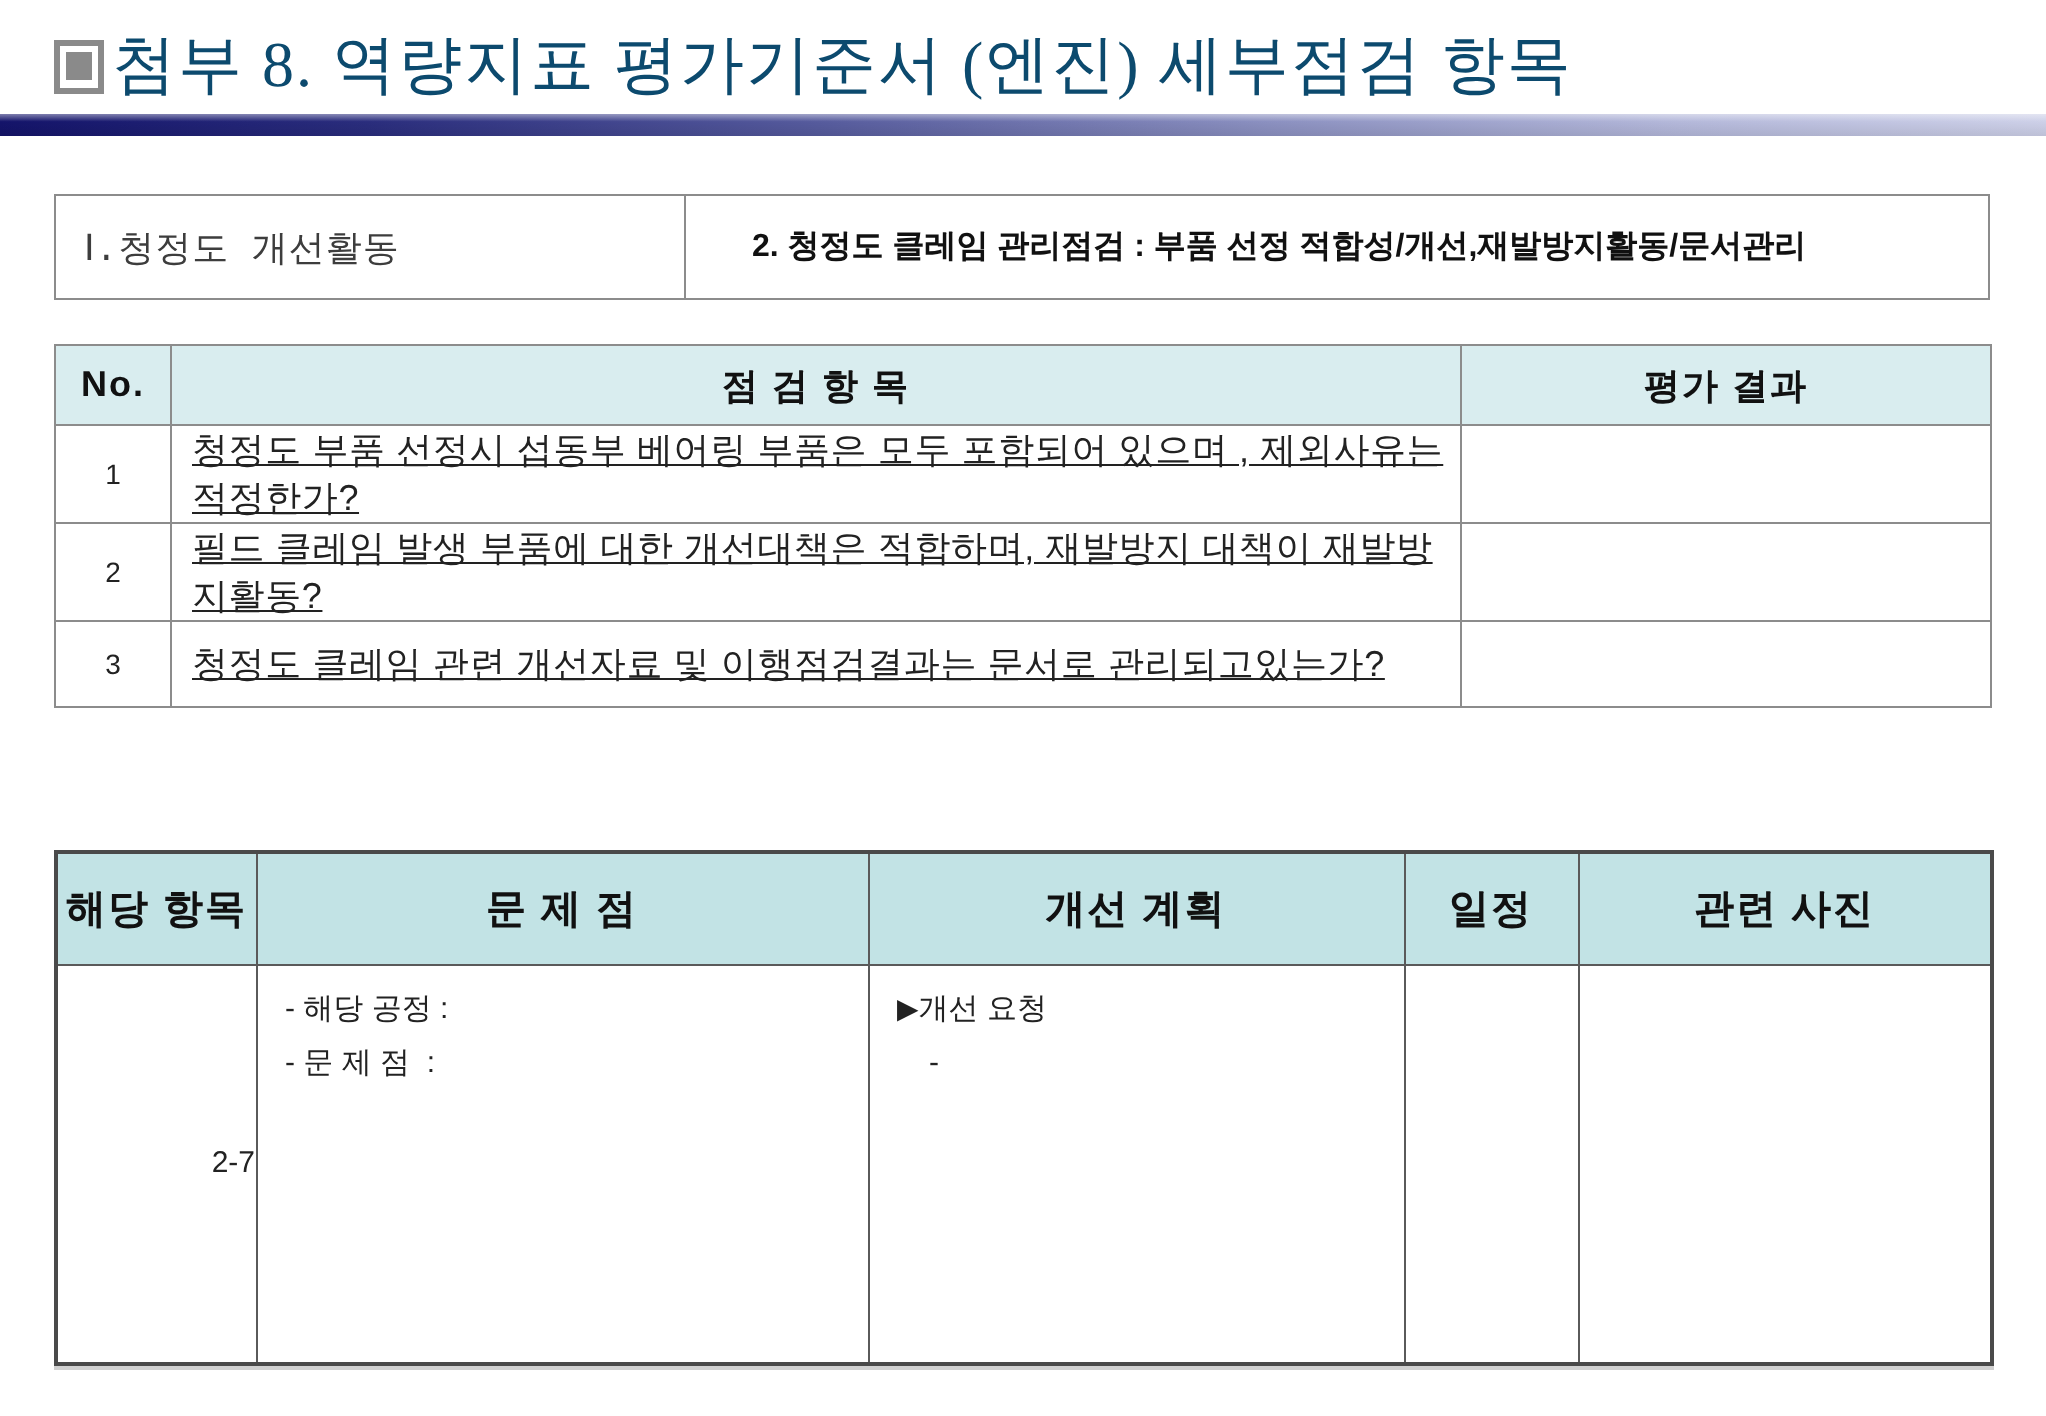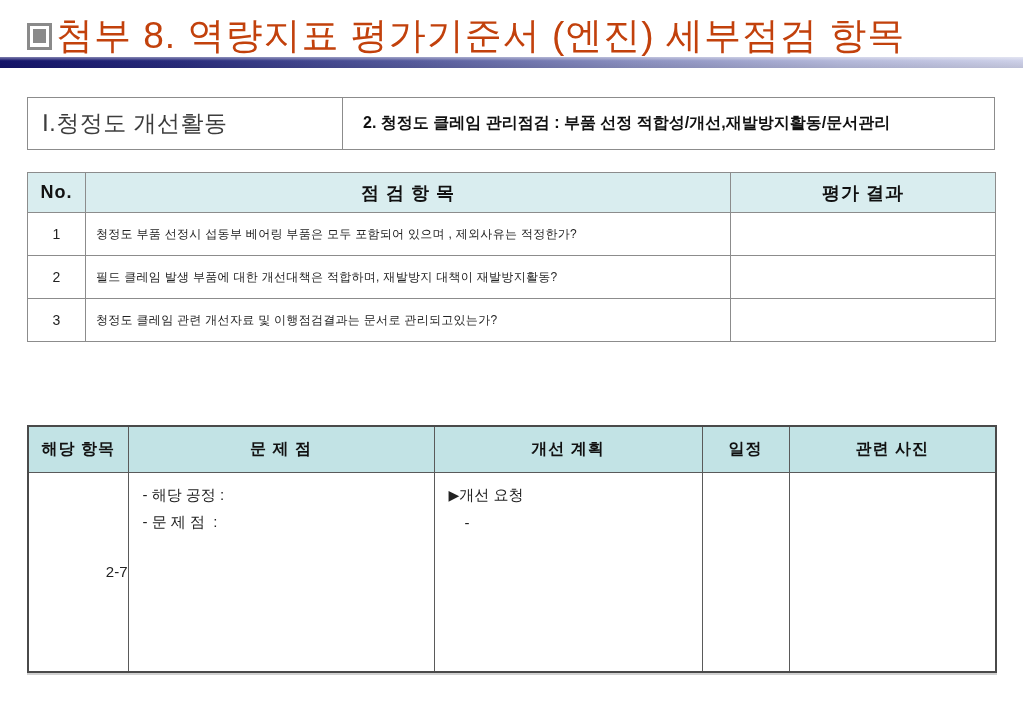--- a/index.html
+++ b/index.html
@@ -23,23 +23,23 @@
     width: 25px; height: 27px;
     border: 3px solid #8a8a8a;
     display: flex; align-items: center; justify-content: center;
     flex: 0 0 auto;
   }
   .square-bullet .inner {
     width: 13px; height: 14px;
     background: #8a8a8a;
   }
   .page-title {
-    font-family: Liberation Sans, sans-serif;
-    font-size: 37px;
-    color: #c2410c;
+    font-family: Liberation Serif, serif;
+    font-size: 32px;
+    color: #0c4a6e;
     letter-spacing: 1px;
     white-space: nowrap;
   }
 
   
   .divider-bar {
     position: absolute;
     left: 0; top: 57px;
     width: 1023px; height: 11px;
     background-image:
@@ -58,27 +58,27 @@
     width: 968px; height: 53px;
   }
   .info-table td {
     border: 1px solid #8c8c8c;
     vertical-align: middle;
     background: #ffffff;
   }
   .info-cat {
     width: 315px;
     padding-left: 14px;
-    font-family: Liberation Sans, sans-serif;
-    font-size: 23px;
+    font-family: Liberation Mono, monospace;
+    font-size: 18px;
     color: #3d3d3d;
     letter-spacing: 0.5px;
   }
   .info-desc {
-    padding-left: 20px;
+    padding-left: 33px;
     font-size: 16px;
     font-weight: bold;
     color: #111111;
   }
 
   
   .check-table {
     position: absolute;
     left: 27px; top: 172px;
     width: 968px;
@@ -100,40 +100,41 @@
   .col-no   { width: 58px; }
   .col-item { width: 645px; }
   .col-res  { width: 265px; }
   .cell-no {
     text-align: center;
     font-size: 14px;
     color: #222;
   }
   .cell-item {
     padding-left: 10px;
-    font-size: 12px;
+    font-size: 18px;
     color: #222;
     letter-spacing: 0.3px;
+    text-decoration: underline;
   }
 
   
   .action-table {
     position: absolute;
     left: 27px; top: 425px;
     width: 968px;
     border: 2px solid #4a4a4a;
     box-shadow: 0 2px 0 rgba(0,0,0,0.18);
   }
   .action-table th, .action-table td {
     border: 1px solid #5a5a5a;
   }
   .action-table th {
-    height: 46px;
+    height: 56px;
     background: #c2e3e5;
-    font-size: 16px;
+    font-size: 20px;
     font-weight: bold;
     color: #111;
     text-align: center;
     vertical-align: middle;
     letter-spacing: 1px;
   }
   .action-table td { height: 200px; background: #ffffff; }
   .acol-item  { width: 100px; }
   .acol-prob  { width: 306px; }
   .acol-plan  { width: 268px; }

